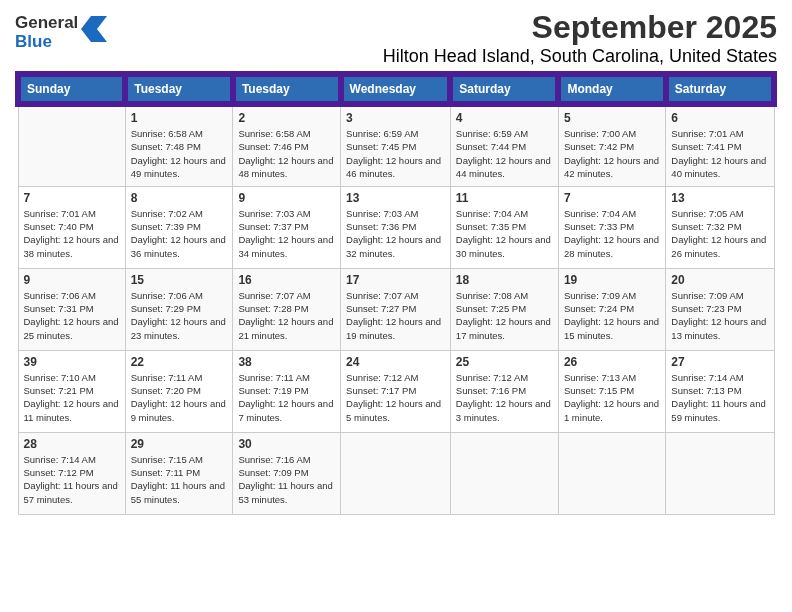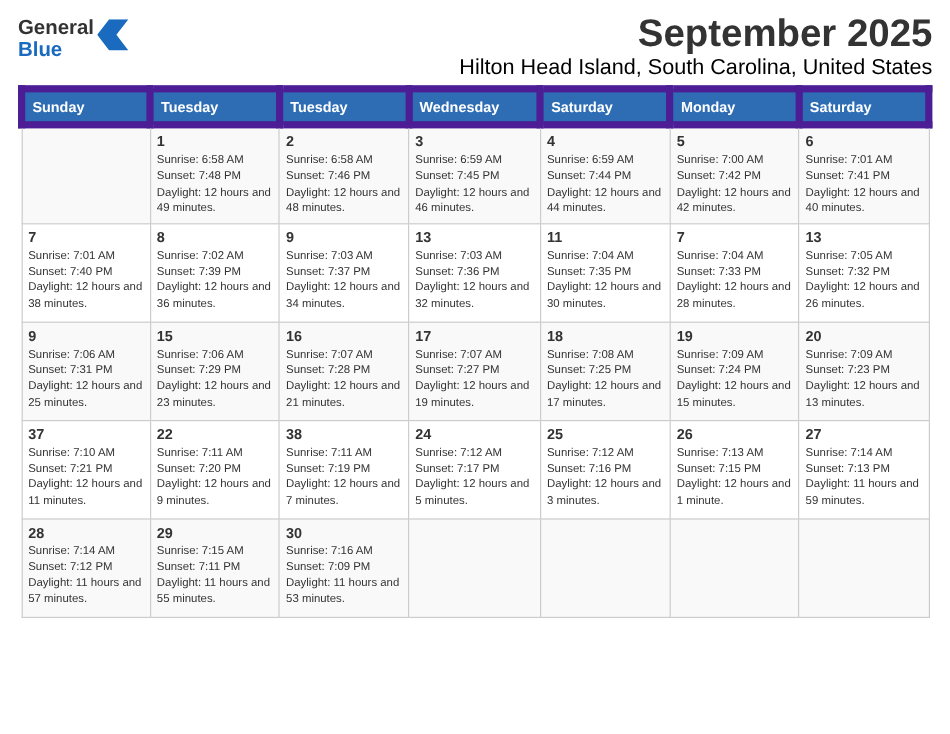--- a/index.html
+++ b/index.html
@@ -198,21 +198,21 @@
             <div class="day-num">19</div>
             <div class="day-info">Sunrise: 7:09 AM<br>Sunset: 7:24 PM<br>Daylight: 12 hours and 15 minutes.</div>
           </td>
           <td>
             <div class="day-num">20</div>
             <div class="day-info">Sunrise: 7:09 AM<br>Sunset: 7:23 PM<br>Daylight: 12 hours and 13 minutes.</div>
           </td>
         </tr>
         <tr>
           <td>
-            <div class="day-num">37</div>
+            <div class="day-num">39</div>
             <div class="day-info">Sunrise: 7:10 AM<br>Sunset: 7:21 PM<br>Daylight: 12 hours and 11 minutes.</div>
           </td>
           <td>
             <div class="day-num">22</div>
             <div class="day-info">Sunrise: 7:11 AM<br>Sunset: 7:20 PM<br>Daylight: 12 hours and 9 minutes.</div>
           </td>
           <td>
             <div class="day-num">38</div>
             <div class="day-info">Sunrise: 7:11 AM<br>Sunset: 7:19 PM<br>Daylight: 12 hours and 7 minutes.</div>
           </td>

